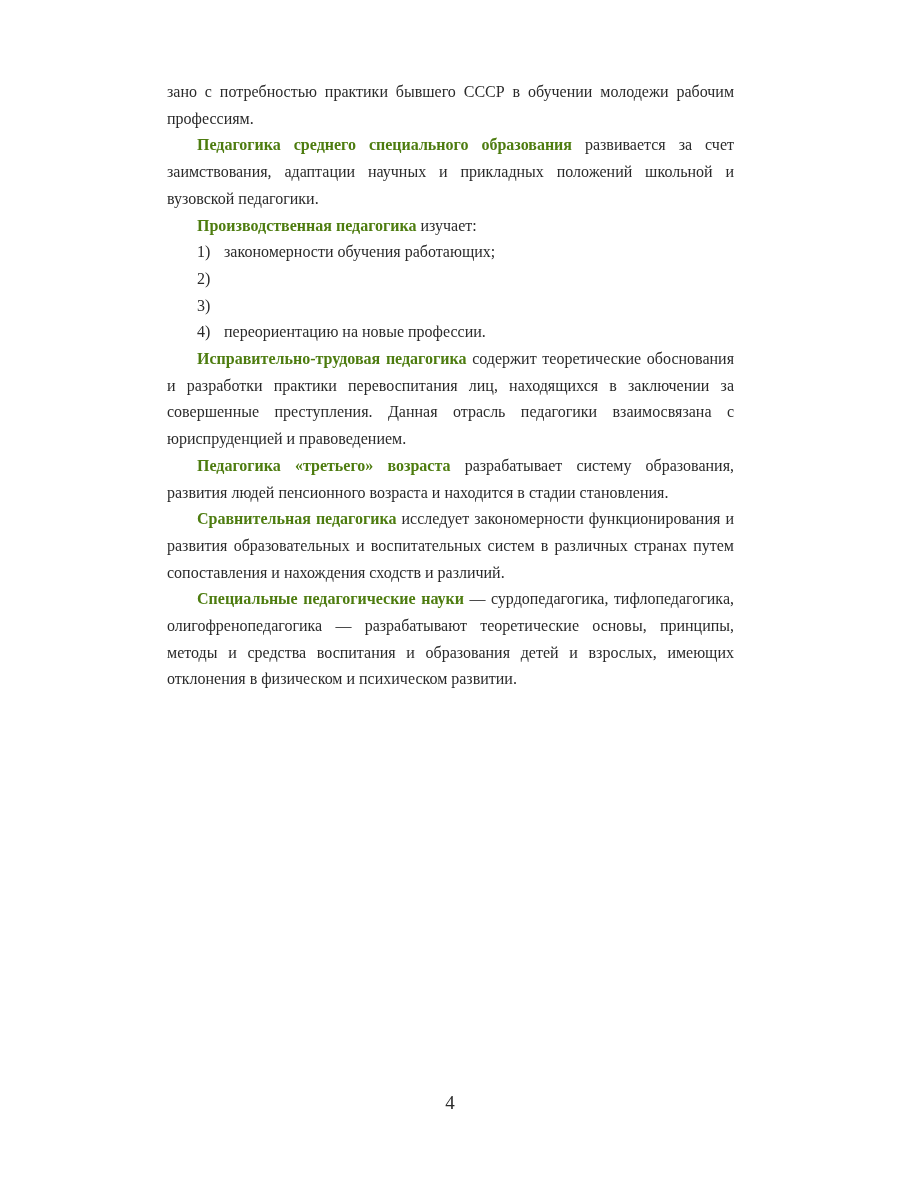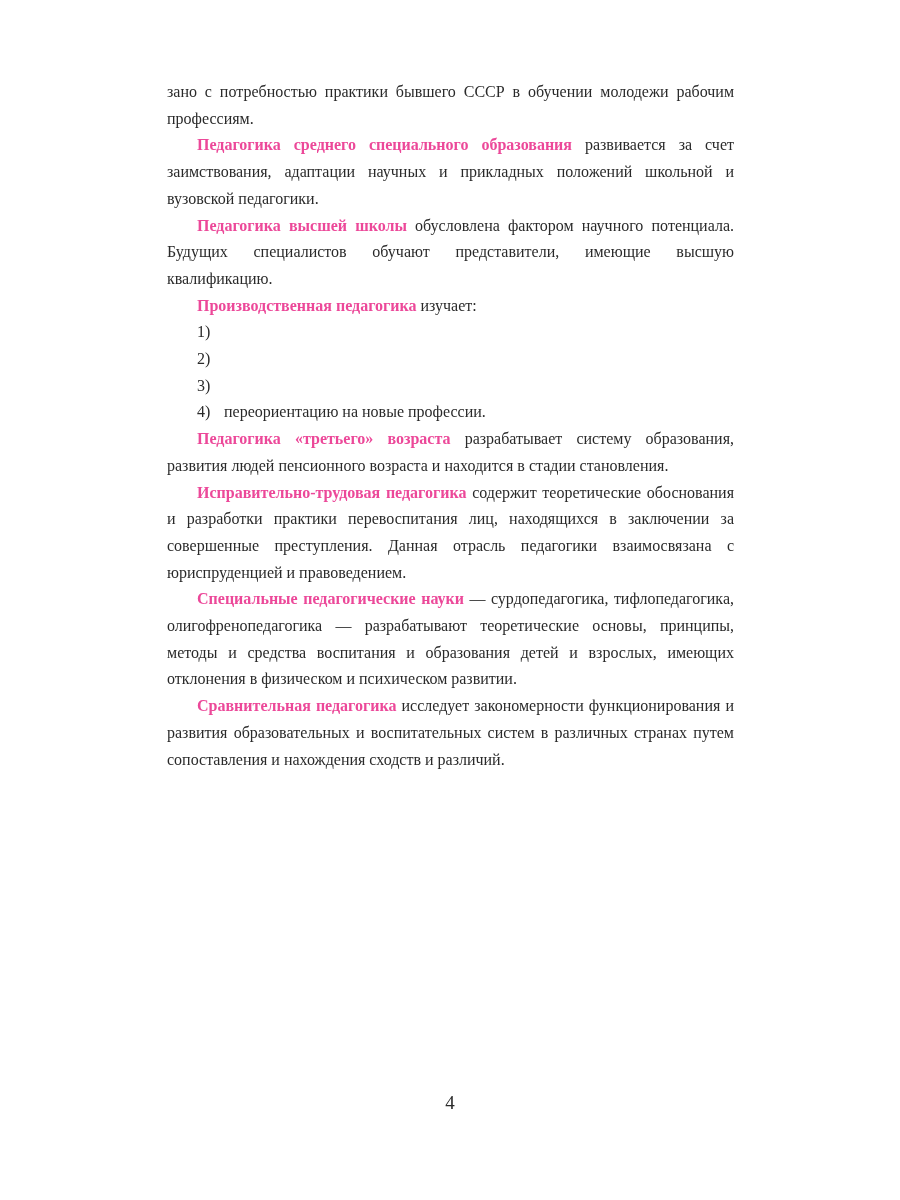--- a/index.html
+++ b/index.html
@@ -28,21 +28,21 @@
   }
   .para {
     margin: 0;
     text-indent: 30px;
   }
   .para.cont {
     text-indent: 0;
   }
   .term {
     font-weight: bold;
-    color: #ec4899;
+    color: #4d7c0f;
   }
   .list {
     margin: 0;
     padding: 0;
     list-style: none;
   }
   .list-item {
     padding-left: 30px;
     display: flex;
     text-align: left;
@@ -67,57 +67,55 @@
 <div class="page">
 
   <p class="para cont">
     <span>зано с потребностью практики бывшего СССР в обучении молодежи рабочим профессиям.</span>
   </p>
 
   <p class="para">
     <span class="term">Педагогика среднего специального образования</span><span> развивается за счет заимствования, адаптации научных и прикладных положений школьной и вузовской педагогики.</span>
   </p>
 
-  <p class="para">
-    <span class="term">Педагогика высшей школы</span><span> обусловлена фактором научного потенциала. Будущих специалистов обучают представители, имеющие высшую квалификацию.</span>
-  </p>
 
   <p class="para">
     <span class="term">Производственная педагогика</span><span> изучает:</span>
   </p>
 
   <ul class="list">
     <li class="list-item">
       <span class="list-num">1)</span>
+      <span>закономерности обучения работающих;</span>
     </li>
     <li class="list-item">
       <span class="list-num">2)</span>
     </li>
     <li class="list-item">
       <span class="list-num">3)</span>
     </li>
     <li class="list-item">
       <span class="list-num">4)</span>
       <span>переориентацию на новые профессии.</span>
     </li>
   </ul>
 
 
   <p class="para">
+    <span class="term">Исправительно-трудовая педагогика</span><span> содержит теоретические обоснования и разработки практики перевоспитания лиц, находящихся в заключении за совершенные преступления. Данная отрасль педагогики взаимосвязана с юриспруденцией и правоведением.</span>
+  </p>
+
+  <p class="para">
     <span class="term">Педагогика «третьего» возраста</span><span> разрабатывает систему образования, развития людей пенсионного возраста и находится в стадии становления.</span>
   </p>
 
   <p class="para">
-    <span class="term">Исправительно-трудовая педагогика</span><span> содержит теоретические обоснования и разработки практики перевоспитания лиц, находящихся в заключении за совершенные преступления. Данная отрасль педагогики взаимосвязана с юриспруденцией и правоведением.</span>
+    <span class="term">Сравнительная педагогика</span><span> исследует закономерности функционирования и развития образовательных и воспитательных систем в различных странах путем сопоставления и нахождения сходств и различий.</span>
   </p>
 
   <p class="para">
     <span class="term">Специальные педагогические науки</span><span> — сурдопедагогика, тифлопедагогика, олигофренопедагогика — разрабатывают теоретические основы, принципы, методы и средства воспитания и образования детей и взрослых, имеющих отклонения в физическом и психическом развитии.</span>
-  </p>
-
-  <p class="para">
-    <span class="term">Сравнительная педагогика</span><span> исследует закономерности функционирования и развития образовательных и воспитательных систем в различных странах путем сопоставления и нахождения сходств и различий.</span>
   </p>
 
 
 </div>
 
 <div class="page-number">4</div>
 
 </body></html>

